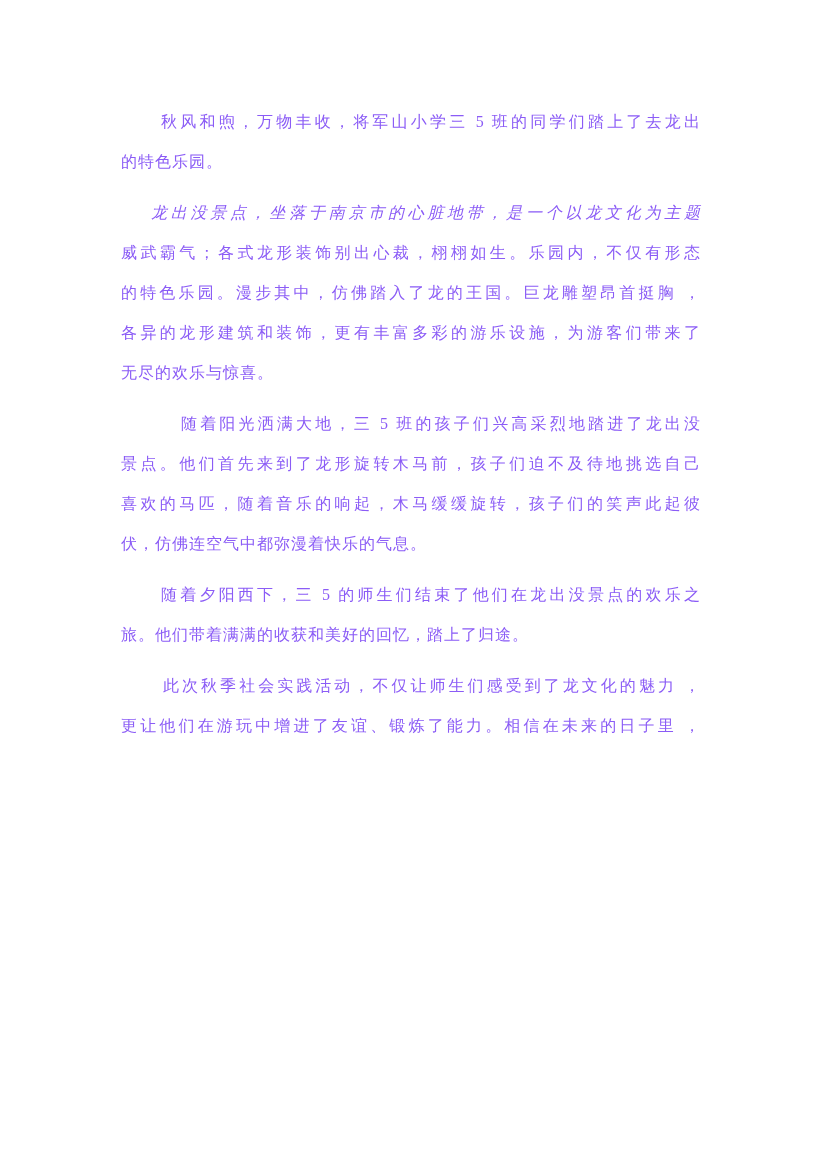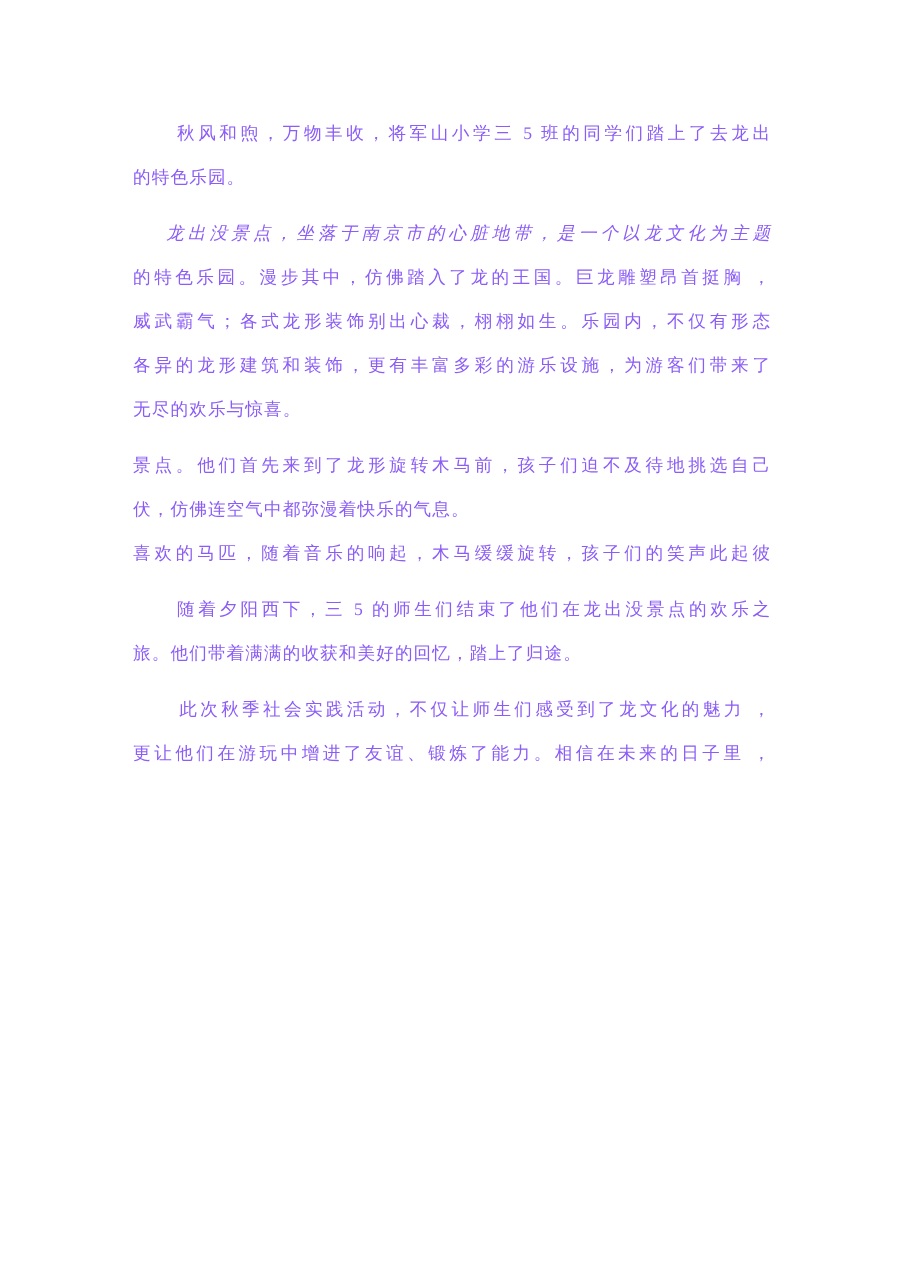--- a/index.html
+++ b/index.html
@@ -49,29 +49,30 @@
 <body>
 
 <div class="page">
   <div class="content">
       <div class="para">
         <div class="line just" style="padding-left: 40px;">秋风和煦，万物丰收，将军山小学三 5 班的同学们踏上了去龙出</div>
         <div class="line">的特色乐园。</div>
       </div>
       <div class="para">
         <div class="line just" style="padding-left: 30px; font-style: italic;">龙出没景点，坐落于南京市的心脏地带，是一个以龙文化为主题</div>
+        <div class="line just">威武霸气；各式龙形装饰别出心裁，栩栩如生。乐园内，不仅有形态</div>
         <div class="line just">的特色乐园。漫步其中，仿佛踏入了龙的王国。巨龙雕塑昂首挺胸 ，</div>
-        <div class="line just">威武霸气；各式龙形装饰别出心裁，栩栩如生。乐园内，不仅有形态</div>
         <div class="line just">各异的龙形建筑和装饰，更有丰富多彩的游乐设施，为游客们带来了</div>
         <div class="line">无尽的欢乐与惊喜。</div>
       </div>
       <div class="para">
+        <div class="line just" style="padding-left: 60px;">随着阳光洒满大地，三 5 班的孩子们兴高采烈地踏进了龙出没</div>
         <div class="line just">景点。他们首先来到了龙形旋转木马前，孩子们迫不及待地挑选自己</div>
+        <div class="line just">喜欢的马匹，随着音乐的响起，木马缓缓旋转，孩子们的笑声此起彼</div>
         <div class="line">伏，仿佛连空气中都弥漫着快乐的气息。</div>
-        <div class="line just">喜欢的马匹，随着音乐的响起，木马缓缓旋转，孩子们的笑声此起彼</div>
       </div>
       <div class="para">
         <div class="line just" style="padding-left: 40px;">随着夕阳西下，三 5 的师生们结束了他们在龙出没景点的欢乐之</div>
         <div class="line">旅。他们带着满满的收获和美好的回忆，踏上了归途。</div>
       </div>
       <div class="para">
         <div class="line just" style="padding-left: 42px;">此次秋季社会实践活动，不仅让师生们感受到了龙文化的魅力 ，</div>
         <div class="line just">更让他们在游玩中增进了友谊、锻炼了能力。相信在未来的日子里 ，</div>
       </div>
     </div>

